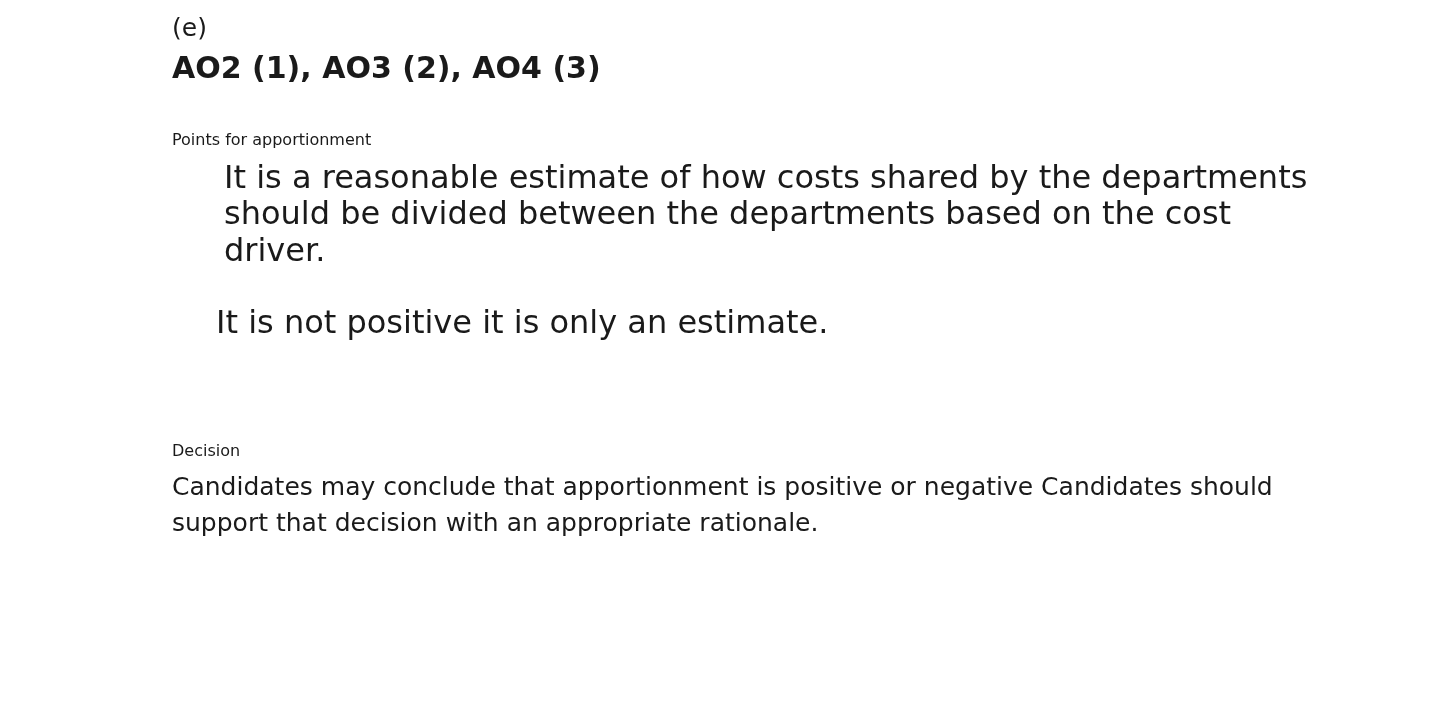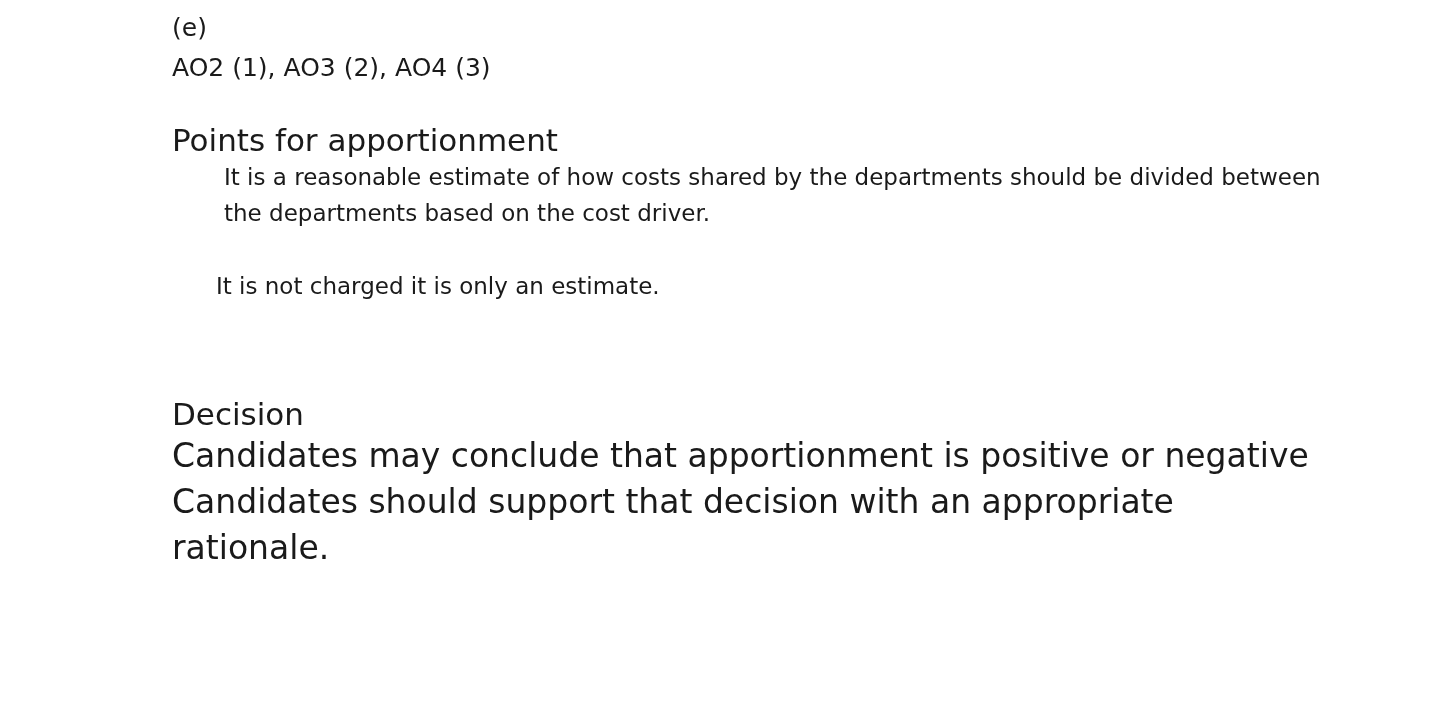--- a/index.html
+++ b/index.html
@@ -19,47 +19,47 @@
     width: 1438px;
     height: 728px;
     box-sizing: border-box;
     padding: 10px 0 0 0;
   }
   .content {
     margin-left: 172px;
     width: 1150px;
   }
   .line {
-    font-size: 33px;
-    line-height: 46px;
+    font-size: 25px;
+    line-height: 36px;
     white-space: pre-wrap;
   }
   .part-label {
     font-size: 25px;
     line-height: 36px;
     margin-bottom: 4px;
   }
   .ao-line {
-    font-size: 25px;
-    font-weight: normal;
+    font-size: 30px;
+    font-weight: bold;
     line-height: 36px;
   }
   .gap-lg {
     height: 36px;
   }
   .gap-xl {
     height: 56px;
   }
   .heading {
-    font-size: 31px;
+    font-size: 16px;
     line-height: 36.5px;
   }
   .indented {
     margin-left: 52px;
-    font-size: 23px;
+    font-size: 32px;
     line-height: 36.5px;
   }
   .indented.small-indent {
     margin-left: 44px;
   }
   .block {
     margin: 0;
     padding: 0;
   }
 </style>
@@ -76,21 +76,21 @@
     <div class="gap-lg"></div>
 
     <div class="block">
       <div class="heading">Points for apportionment</div>
       <div class="indented">It is a reasonable estimate of how costs shared by the departments should be divided between the departments based on the cost driver.</div>
     </div>
 
     <div class="gap-lg"></div>
 
     <div class="block">
-      <div class="indented small-indent">It is not charged it is only an estimate.</div>
+      <div class="indented small-indent">It is not positive it is only an estimate.</div>
     </div>
 
     <div class="gap-xl"></div>
     <div class="gap-lg"></div>
 
     <div class="block">
       <div class="heading">Decision</div>
       <div class="line">Candidates may conclude that apportionment is positive or negative Candidates should support that decision with an appropriate rationale.</div>
     </div>
 

